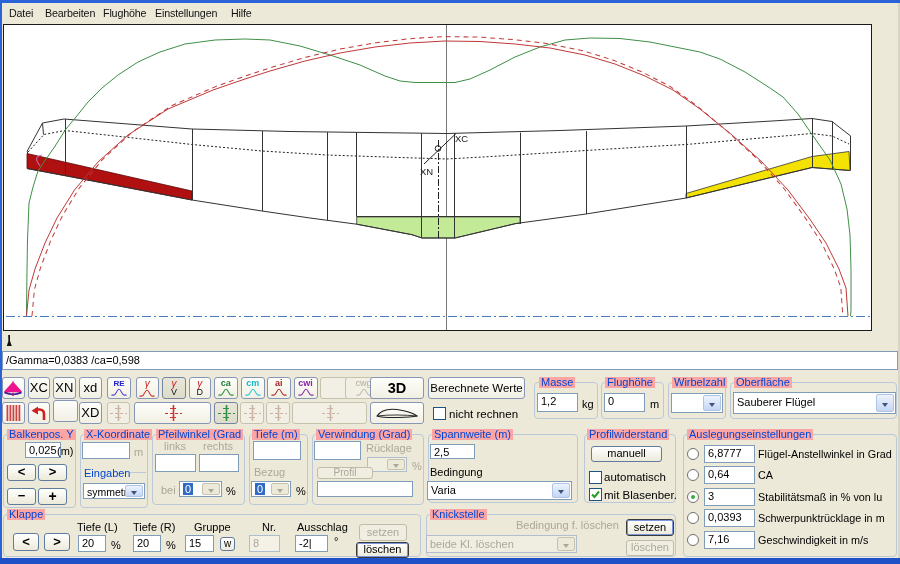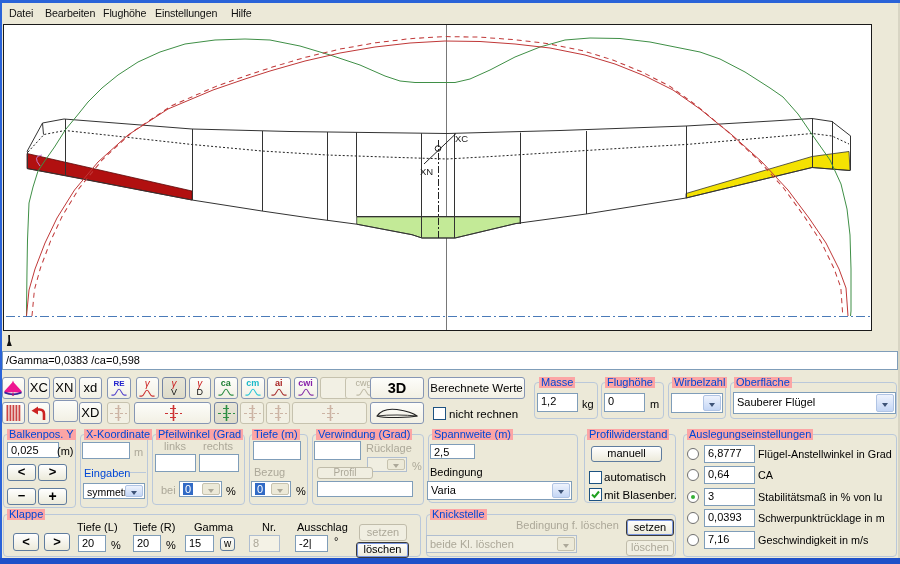--- a/index.html
+++ b/index.html
@@ -241,21 +241,21 @@
     <span class="carr"></span>
   </div>
 <div class="grp" style="left:730px;top:382px;width:167px;height:37px"></div>
 <span class="glab" style="left:734px;top:377px">Oberfläche</span>
 <div class="combo" style="left:733px;top:392px;width:163px;height:22px">
     <span style="position:absolute;left:3px;top:1px;top:3px">Sauberer Flügel</span>
     <span class="carr"></span>
   </div>
 <div class="grp" style="left:3px;top:434px;width:73px;height:74px"></div>
 <span class="glab" style="left:7px;top:429px">Balkenpos. Y</span>
-<div class="field" style="left:7px;top:442px;width:52px;height:16px;">0,025</div>
+<div class="field" style="left:25px;top:442px;width:36px;height:16px;">0,025</div>
 <span class="abs" style="left:57px;top:445px;color:#000;font-size:11px">(m)</span>
 <div class="pbtn" style="left:7px;top:464px;width:29px;height:17px;font-size:13px;line-height:14px;font-weight:bold">&lt;</div>
 <div class="pbtn" style="left:38px;top:464px;width:29px;height:17px;font-size:13px;line-height:14px;font-weight:bold">&gt;</div>
 <div class="pbtn" style="left:7px;top:488px;width:29px;height:17px;font-size:13px;line-height:14px;font-weight:bold">−</div>
 <div class="pbtn" style="left:38px;top:488px;width:29px;height:17px;font-size:14px;line-height:14px;font-weight:bold">+</div>
 <div class="grp" style="left:80px;top:434px;width:68px;height:74px"></div>
 <span class="glab" style="left:84px;top:429px">X-Koordinate</span>
 <div class="field" style="left:82px;top:442px;width:48px;height:17px;"></div>
 <span class="abs" style="left:134px;top:446px;color:#aca899;font-size:11px">m</span>
 <span class="abs" style="left:84px;top:467px;color:#0046d5;font-size:11px">Eingaben</span>
@@ -316,21 +316,21 @@
 <div class="grp" style="left:3px;top:514px;width:418px;height:43px"></div>
 <span class="glab" style="left:7px;top:509px">Klappe</span>
 <div class="pbtn" style="left:13px;top:533px;width:26px;height:18px;font-size:13px;line-height:15px;font-weight:bold">&lt;</div>
 <div class="pbtn" style="left:44px;top:533px;width:26px;height:18px;font-size:13px;line-height:15px;font-weight:bold">&gt;</div>
 <span class="abs" style="left:77px;top:521px;color:#000;font-size:11px">Tiefe (L)</span>
 <div class="field" style="left:78px;top:535px;width:28px;height:17px;">20</div>
 <span class="abs" style="left:111px;top:539px;color:#000;font-size:11px">%</span>
 <span class="abs" style="left:133px;top:521px;color:#000;font-size:11px">Tiefe (R)</span>
 <div class="field" style="left:133px;top:535px;width:28px;height:17px;">20</div>
 <span class="abs" style="left:166px;top:539px;color:#000;font-size:11px">%</span>
-<span class="abs" style="left:194px;top:521px;color:#000;font-size:11px">Gamma</span>
+<span class="abs" style="left:194px;top:521px;color:#000;font-size:11px">Gruppe</span>
 <div class="field" style="left:185px;top:535px;width:29px;height:17px;">15</div>
 <div class="pbtn" style="left:220px;top:537px;width:15px;height:14px;font-size:10px;line-height:11px;">w</div>
 <span class="abs" style="left:262px;top:521px;color:#000;font-size:11px">Nr.</span>
 <div class="field" style="left:249px;top:535px;width:31px;height:17px;background:#f4f2e6;border-color:#aebdd0"><span style="color:#aca899">8</span></div>
 <span class="abs" style="left:297px;top:521px;color:#000;font-size:11px">Ausschlag</span>
 <div class="field" style="left:295px;top:535px;width:33px;height:17px;">-2|</div>
 <span class="abs" style="left:334px;top:535px;color:#000;font-size:11px">°</span>
 <div class="pbtn pbtnd" style="left:359px;top:524px;width:48px;height:17px;font-size:11px;line-height:14px;">setzen</div>
 <div class="pbtn" style="left:356px;top:542px;width:53px;height:16px;font-size:11px;line-height:13px;border:1px solid #3a3a3a;box-shadow:inset 0 0 0 1px #7a96df">löschen</div>
 <div class="grp" style="left:426px;top:514px;width:250px;height:43px"></div>

